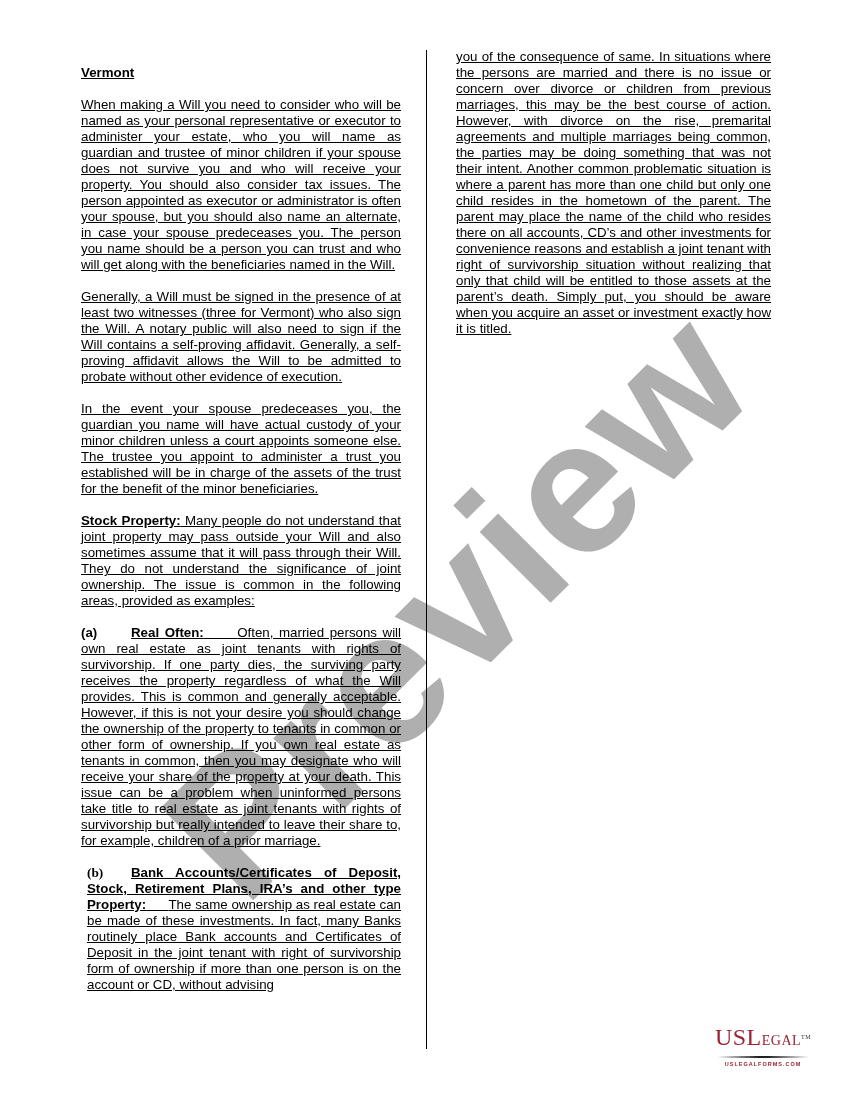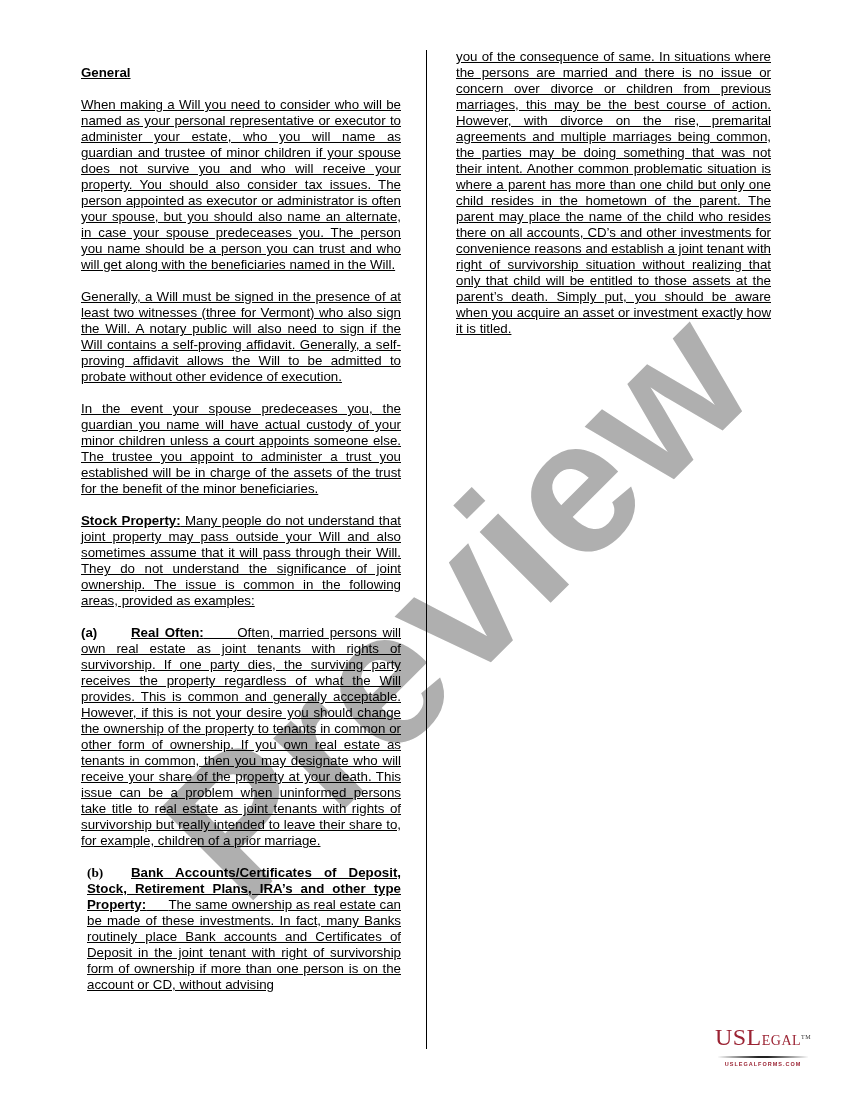--- a/index.html
+++ b/index.html
@@ -27,21 +27,21 @@
   .logo-wing:before { content:""; position:absolute; left:0; right:0; top:2px; height:2px; background:#222;
                       clip-path:polygon(0 50%,45% 0,55% 0,100% 50%,55% 100%,45% 100%); }
   .logo-sub { font-size:5.5px; color:#9b2333; letter-spacing:1px; font-weight:bold; margin-top:1px; }
 </style>
 </head>
 <body>
 
 <div class="page">
 
   <div class="col col-left">
-    <p class="heading">General</p>
+    <p class="heading">Vermont</p>
     <p>When making a Will you need to consider who will be named as your personal representative or executor to administer your estate, who you will name as guardian and trustee of minor children if your spouse does not survive you and who will receive your property.  You should also consider tax issues.  The person appointed as executor or administrator is often your spouse, but you should also name an alternate, in case your spouse predeceases you. The person you name should be a person you can trust and who will get along with the beneficiaries named in the Will.</p>
     <p>Generally, a Will must be signed in the presence of at least two witnesses (three for Vermont) who also sign the Will.  A notary public will also need to sign if the Will contains a self-proving affidavit. Generally, a self-proving affidavit allows the Will to be admitted to probate without other evidence of execution.</p>
     <p>In the event your spouse predeceases you, the guardian you name will have actual custody of your minor children unless a court appoints someone else.  The trustee you appoint to administer a trust you established will be in charge of the assets of the trust for the benefit of the minor beneficiaries.</p>
     <p>
       <span class="b">Stock Property:</span>
       <span>Many people do not understand that joint property may pass outside your Will and also sometimes assume that it will pass through their Will.  They do not understand the significance of joint ownership.  The issue is common in the following areas, provided as examples:</span>
     </p>
     <p>
       <span class="b tab">(a)</span><span class="b">Real Often:</span>
       &nbsp;&nbsp;&nbsp;&nbsp;

